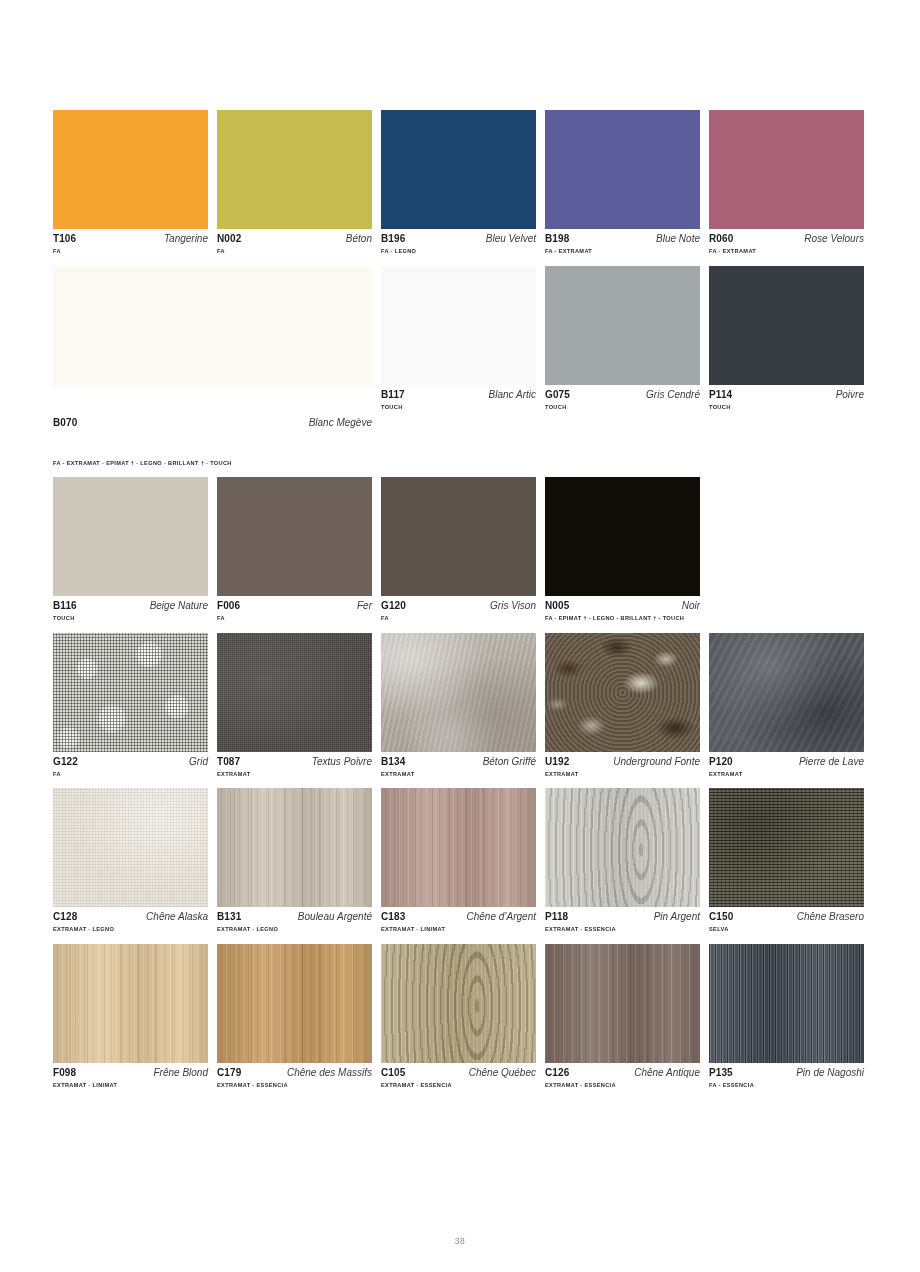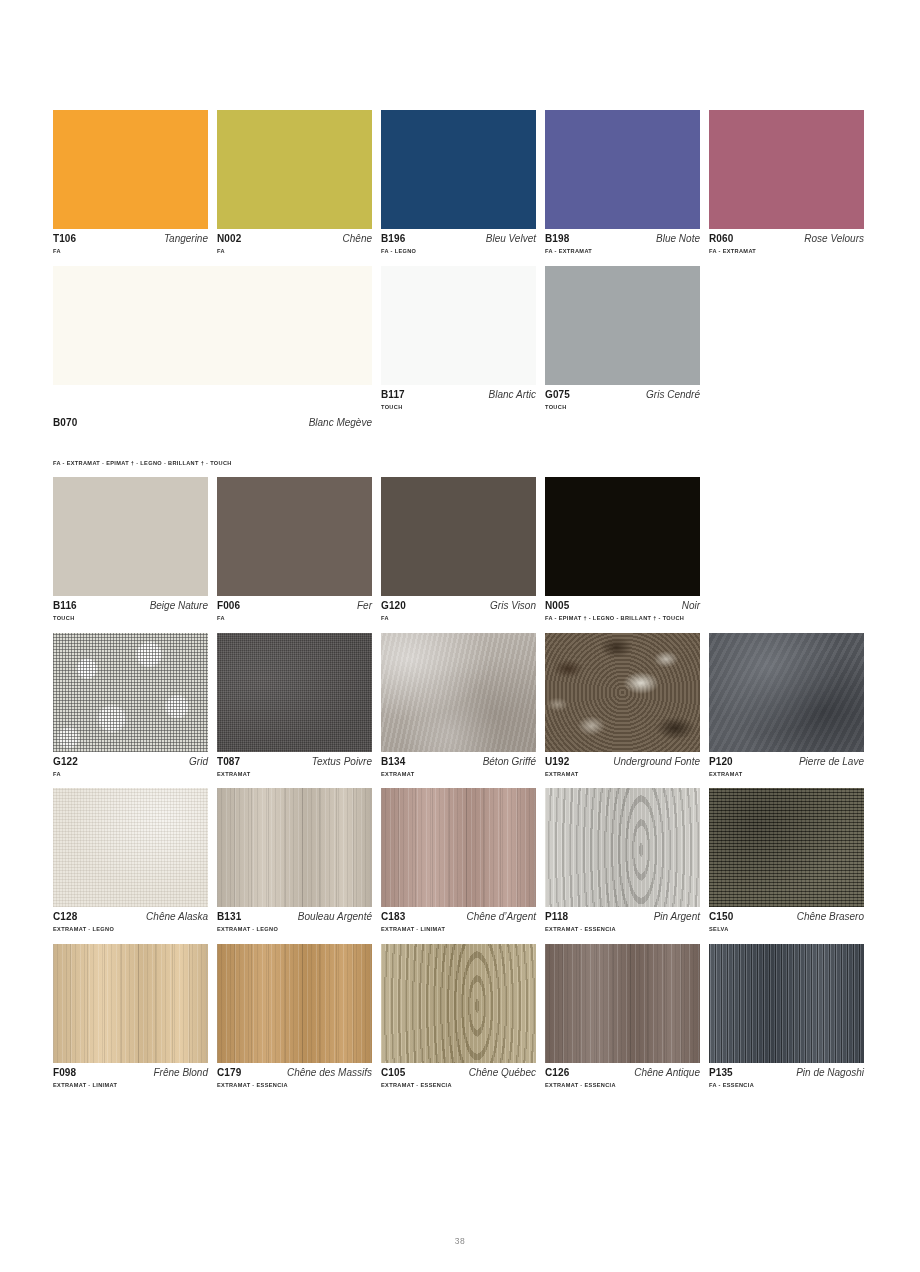--- a/index.html
+++ b/index.html
@@ -112,21 +112,21 @@
             <span class="name">Tangerine</span>
           </div>
           <div class="finish">FA</div>
         </div>
         <div class="cell">
           <div class="swatch" style="background-color: rgb(198, 187, 78);">
             <div class="tex" style="background-image: linear-gradient(rgb(198, 187, 78), rgb(198, 187, 78));"></div>
           </div>
           <div class="labelrow">
             <span class="code">N002</span>
-            <span class="name">Chêne</span>
+            <span class="name">Béton</span>
           </div>
           <div class="finish">FA</div>
         </div>
         <div class="cell">
           <div class="swatch" style="background-color: rgb(28, 69, 112);">
             <div class="tex" style="background-image: linear-gradient(rgb(28, 69, 112), rgb(28, 69, 112));"></div>
           </div>
           <div class="labelrow">
             <span class="code">B196</span>
             <span class="name">Bleu Velvet</span>
@@ -175,20 +175,30 @@
           </div>
           <div class="finish">TOUCH</div>
         </div>
         <div class="cell">
           <div class="swatch" style="background-color: rgb(162, 167, 169);">
             <div class="tex" style="background-image: linear-gradient(rgb(162, 167, 169), rgb(162, 167, 169));"></div>
           </div>
           <div class="labelrow">
             <span class="code">G075</span>
             <span class="name">Gris Cendré</span>
+          </div>
+          <div class="finish">TOUCH</div>
+        </div>
+        <div class="cell">
+          <div class="swatch" style="background-color: rgb(54, 60, 65);">
+            <div class="tex" style="background-image: linear-gradient(rgb(54, 60, 65), rgb(54, 60, 65));"></div>
+          </div>
+          <div class="labelrow">
+            <span class="code">P114</span>
+            <span class="name">Poivre</span>
           </div>
           <div class="finish">TOUCH</div>
         </div>
       </div>
       <div class="row">
         <div class="cell">
           <div class="swatch" style="background-color: rgb(205, 199, 188);">
             <div class="tex" style="background-image: linear-gradient(rgb(205, 199, 188), rgb(205, 199, 188));"></div>
           </div>
           <div class="labelrow">

